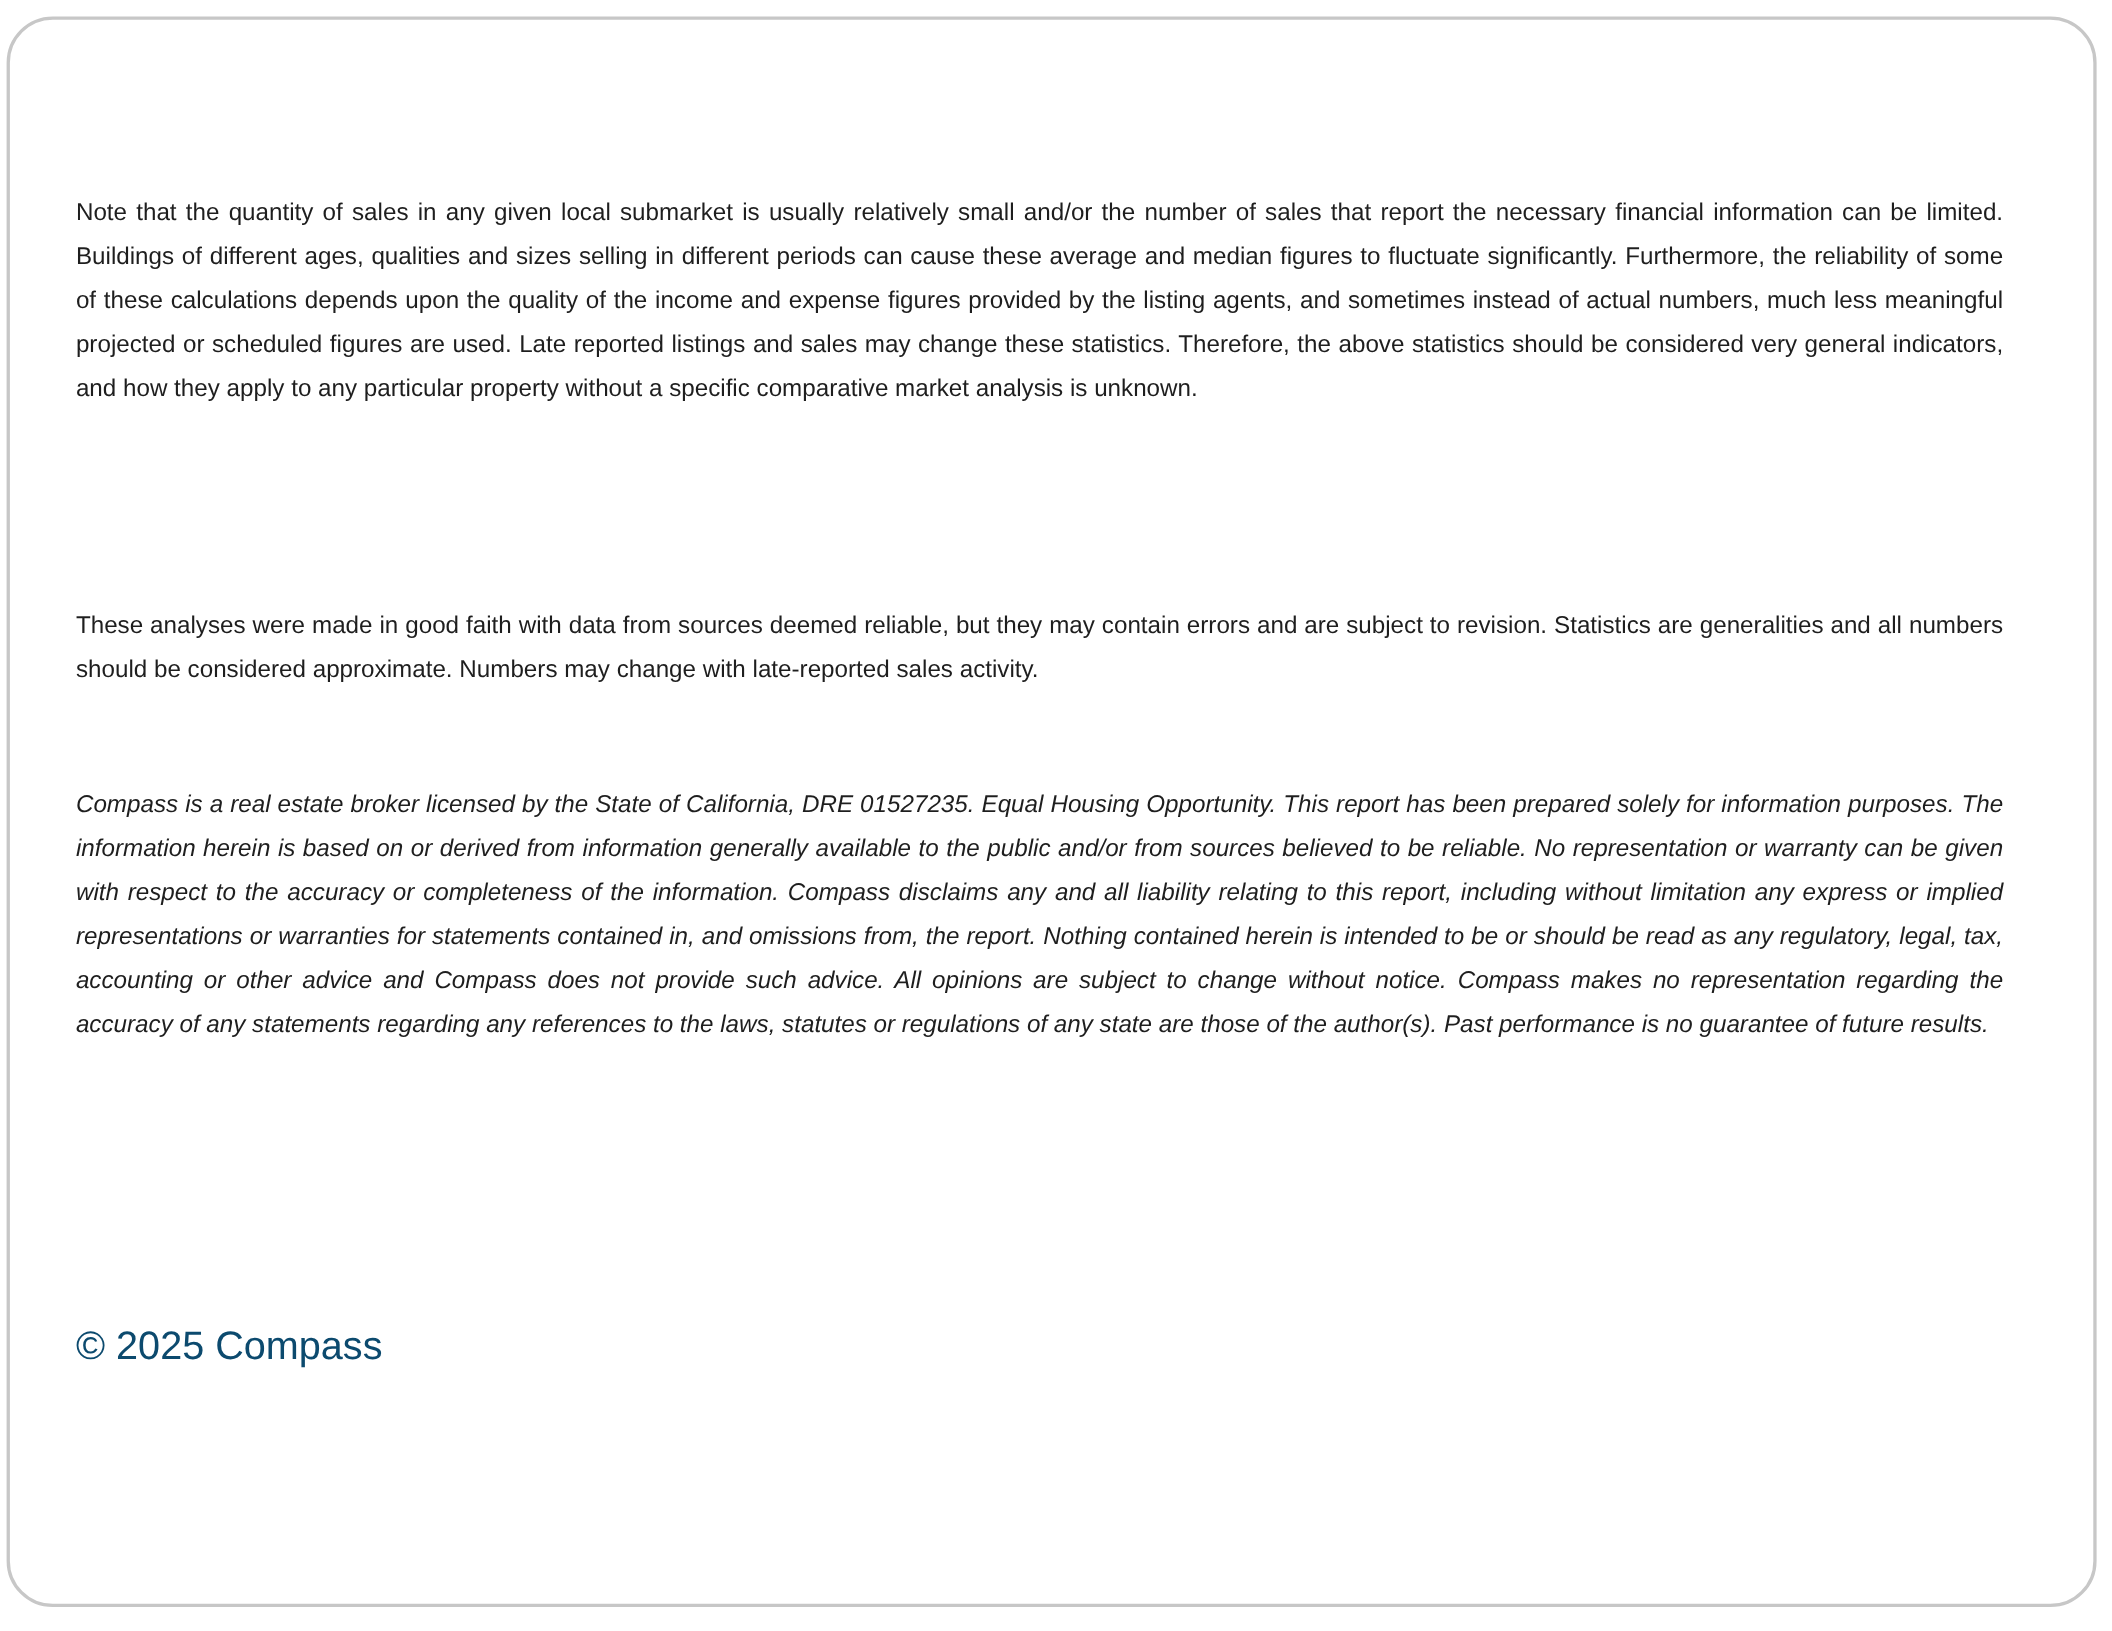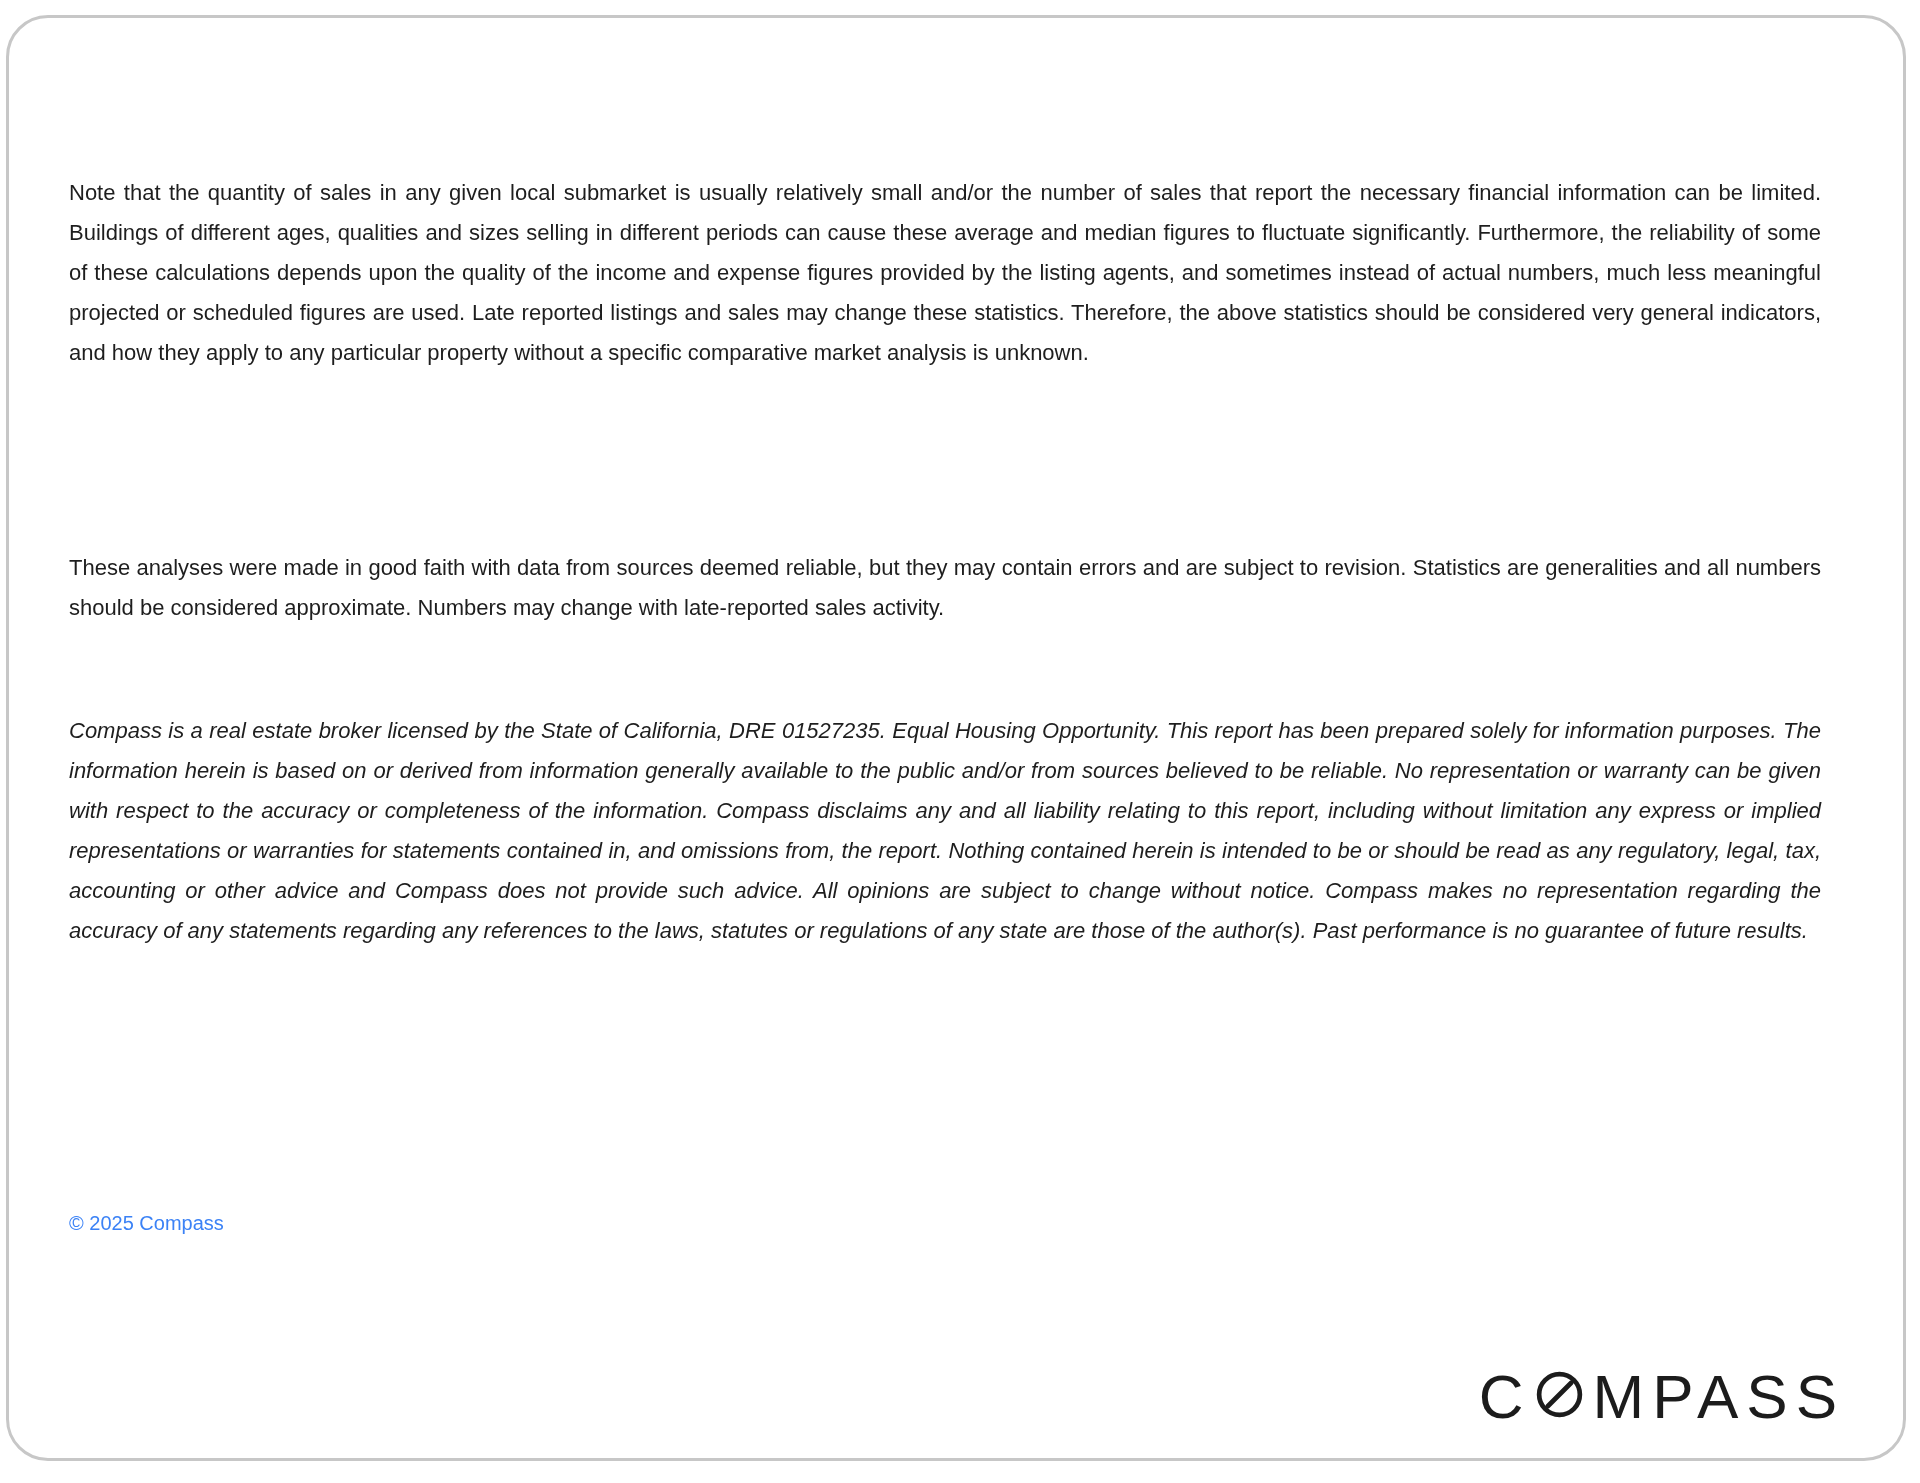--- a/index.html
+++ b/index.html
@@ -33,23 +33,23 @@
     text-justify: inter-word;
   }
   .para-1 { top: 155px; }
   .para-2 { top: 530px; }
   .para-3 { top: 693px; font-style: italic; }
   .copyright {
     position: absolute;
     left: 60px;
     top: 1185px;
     margin: 0;
-    font-size: 20px;
+    font-size: 36px;
     line-height: 40px;
-    color: #3b82f6;
+    color: #0c4a6e;
   }
   .logo {
     position: absolute;
     right: 58px;
     top: 1348px;
     font-size: 62px;
     line-height: 62px;
     letter-spacing: 8px;
     font-weight: 500;
     color: #1c1c1c;
@@ -67,20 +67,14 @@
 <div class="page-card">
 
   <p class="para para-1">Note that the quantity of sales in any given local submarket is usually relatively small and/or the number of sales that report the necessary financial information can be limited. Buildings of different ages, qualities and sizes selling in different periods can cause these average and median figures to fluctuate significantly. Furthermore, the reliability of some of these calculations depends upon the quality of the income and expense figures provided by the listing agents, and sometimes instead of actual numbers, much less meaningful projected or scheduled figures are used. Late reported listings and sales may change these statistics. Therefore, the above statistics should be considered very general indicators, and how they apply to any particular property without a specific comparative market analysis is unknown.</p>
 
   <p class="para para-2">These analyses were made in good faith with data from sources deemed reliable, but they may contain errors and are subject to revision. Statistics are generalities and all numbers should be considered approximate. Numbers may change with late-reported sales activity.</p>
 
   <p class="para para-3">Compass is a real estate broker licensed by the State of California, DRE 01527235. Equal Housing Opportunity. This report has been prepared solely for information purposes. The information herein is based on or derived from information generally available to the public and/or from sources believed to be reliable. No representation or warranty can be given with respect to the accuracy or completeness of the information. Compass disclaims any and all liability relating to this report, including without limitation any express or implied representations or warranties for statements contained in, and omissions from, the report. Nothing contained herein is intended to be or should be read as any regulatory, legal, tax, accounting or other advice and Compass does not provide such advice. All opinions are subject to change without notice. Compass makes no representation regarding the accuracy of any statements regarding any references to the laws, statutes or regulations of any state are those of the author(s). Past performance is no guarantee of future results.</p>
 
   <p class="copyright">© 2025 Compass</p>
 
-  <div class="logo">
-    <span>C</span><svg class="o-icon" width="47" height="47" viewBox="0 0 60 60" aria-hidden="true">
-      <circle cx="30" cy="30" r="26" fill="none" stroke="#1c1c1c" stroke-width="6"></circle>
-      <line x1="15" y1="45" x2="45" y2="15" stroke="#1c1c1c" stroke-width="6" stroke-linecap="round"></line>
-    </svg><span>MPASS</span>
-  </div>
 
 </div>
 
 </body></html>

